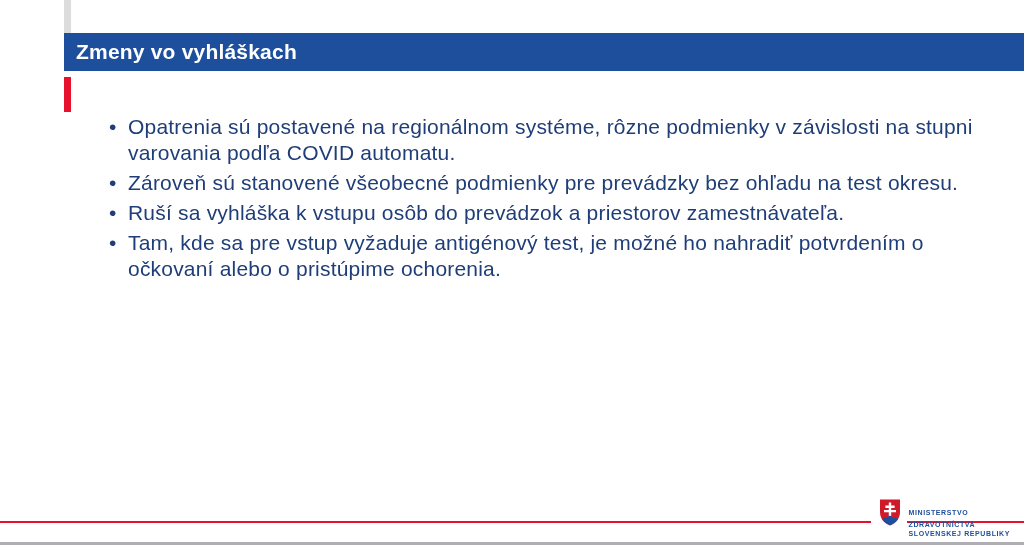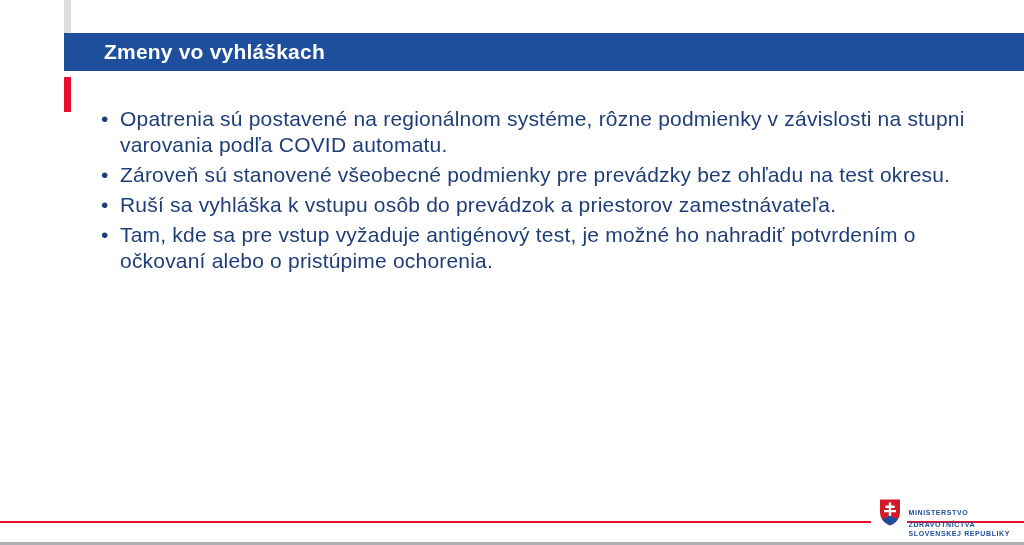--- a/index.html
+++ b/index.html
@@ -12,30 +12,29 @@
     position:absolute;left:64px;top:0;width:7px;height:33px;
     background:#dcdcdc;
   }
   .header-bar{
     position:absolute;left:64px;top:33px;right:0;height:38px;
     background:#1d4f9c;display:flex;align-items:center;
   }
   .header-title{
     color:#ffffff;font-weight:bold;font-size:21px;padding-left:12px;
     letter-spacing:0.2px;
-    margin-left:28px;
   }
   .red-tab{
     position:absolute;left:64px;top:77px;width:7px;height:35px;
     background:#e8112d;
   }
   .content{
     position:absolute;left:88px;top:98px;width:912px;
   }
-  ul.bullets{margin:8px;padding:0;list-style:none;}
+  ul.bullets{margin:16px;padding:0;list-style:none;}
   ul.bullets li{
     position:relative;padding-left:24px;margin:0 0 4px 0;
     color:#1f3e78;font-size:21px;line-height:26px;letter-spacing:0.2px;
   }
   ul.bullets li::before{
     content:"\2022";position:absolute;left:5px;top:0;
     color:#1f3e78;font-size:21px;line-height:26px;
   }
   ul.bullets li b{font-weight:normal;}
   .red-rule{

